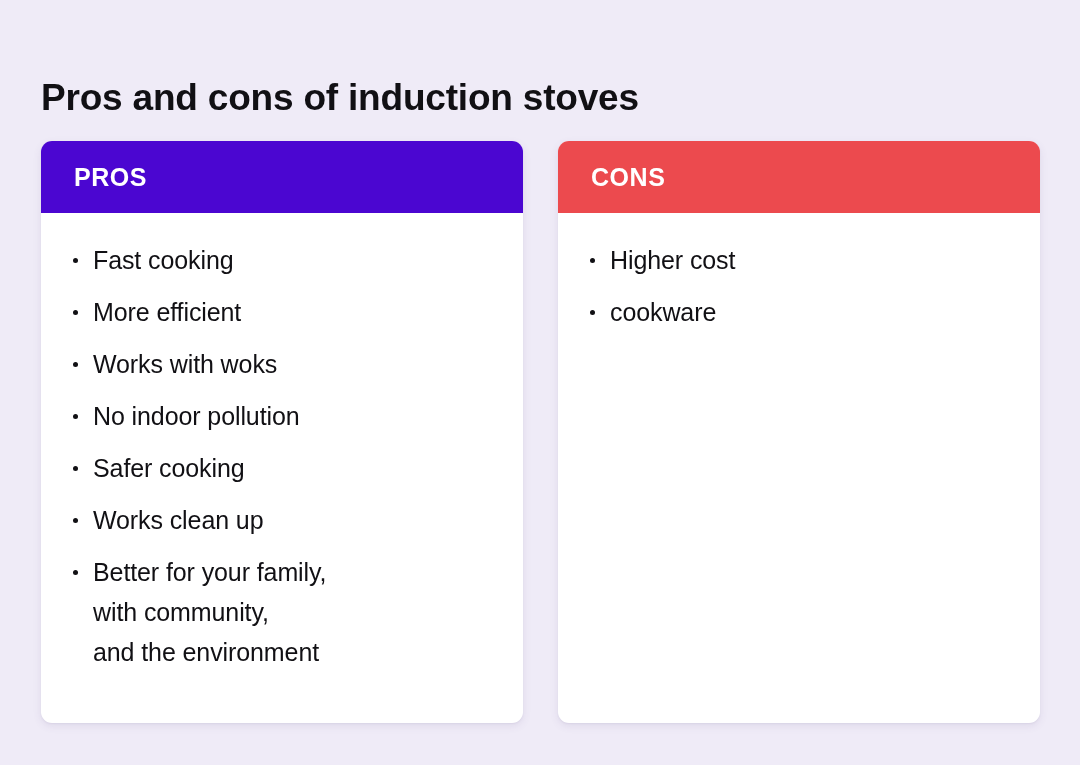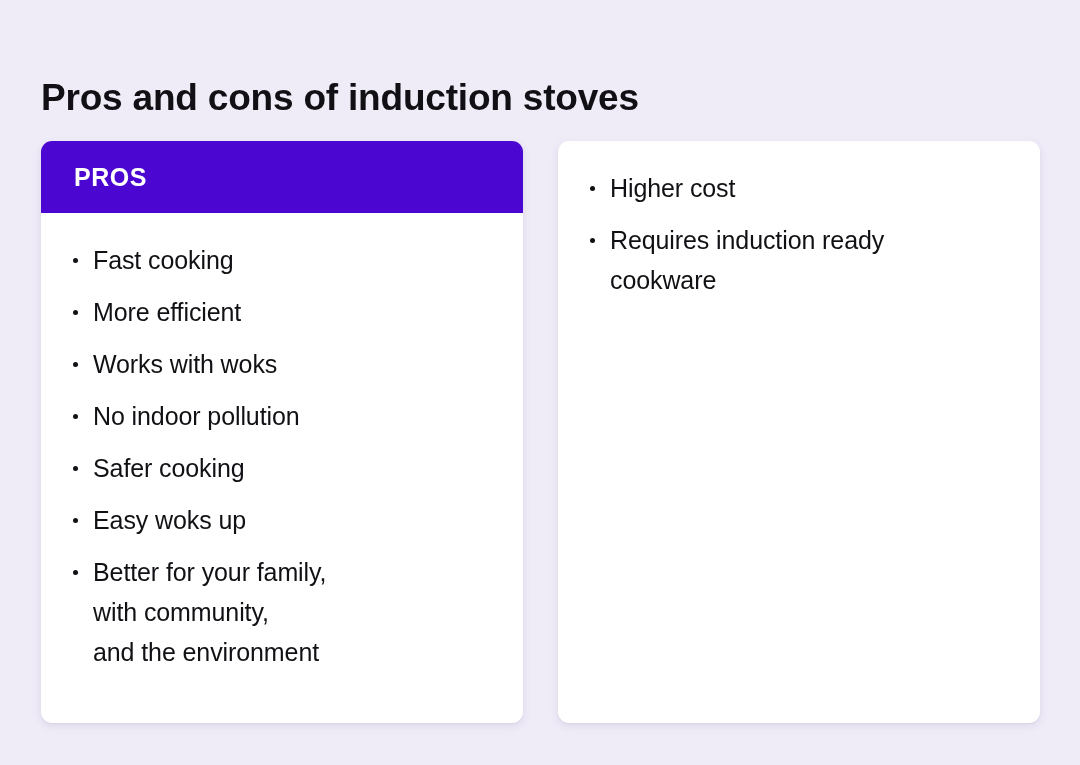--- a/index.html
+++ b/index.html
@@ -147,42 +147,44 @@
           <li class="bullet-item">
             <span class="bullet-dot"></span>
             <span class="bullet-line">No indoor pollution</span>
           </li>
           <li class="bullet-item">
             <span class="bullet-dot"></span>
             <span class="bullet-line">Safer cooking</span>
           </li>
           <li class="bullet-item">
             <span class="bullet-dot"></span>
-            <span class="bullet-line">Easy woks up</span>
+            <span class="bullet-line">Works clean up</span>
           </li>
           <li class="bullet-item">
             <span class="bullet-dot"></span>
             <span class="bullet-line">Better for your family,</span>
             <span class="bullet-line">with community,</span>
             <span class="bullet-line">and the environment</span>
           </li>
         </ul>
       </div>
     </section>
 
     <section class="card">
+      <div class="card-header cons">
+        <span class="card-header-label">CONS</span>
+      </div>
       <div class="card-body">
         <ul class="bullet-list">
           <li class="bullet-item">
             <span class="bullet-dot"></span>
             <span class="bullet-line">Higher cost</span>
           </li>
           <li class="bullet-item">
             <span class="bullet-dot"></span>
-            <span class="bullet-line">Requires induction ready</span>
             <span class="bullet-line">cookware</span>
           </li>
         </ul>
       </div>
     </section>
 
   </div>
 </div>
 
 </body></html>

